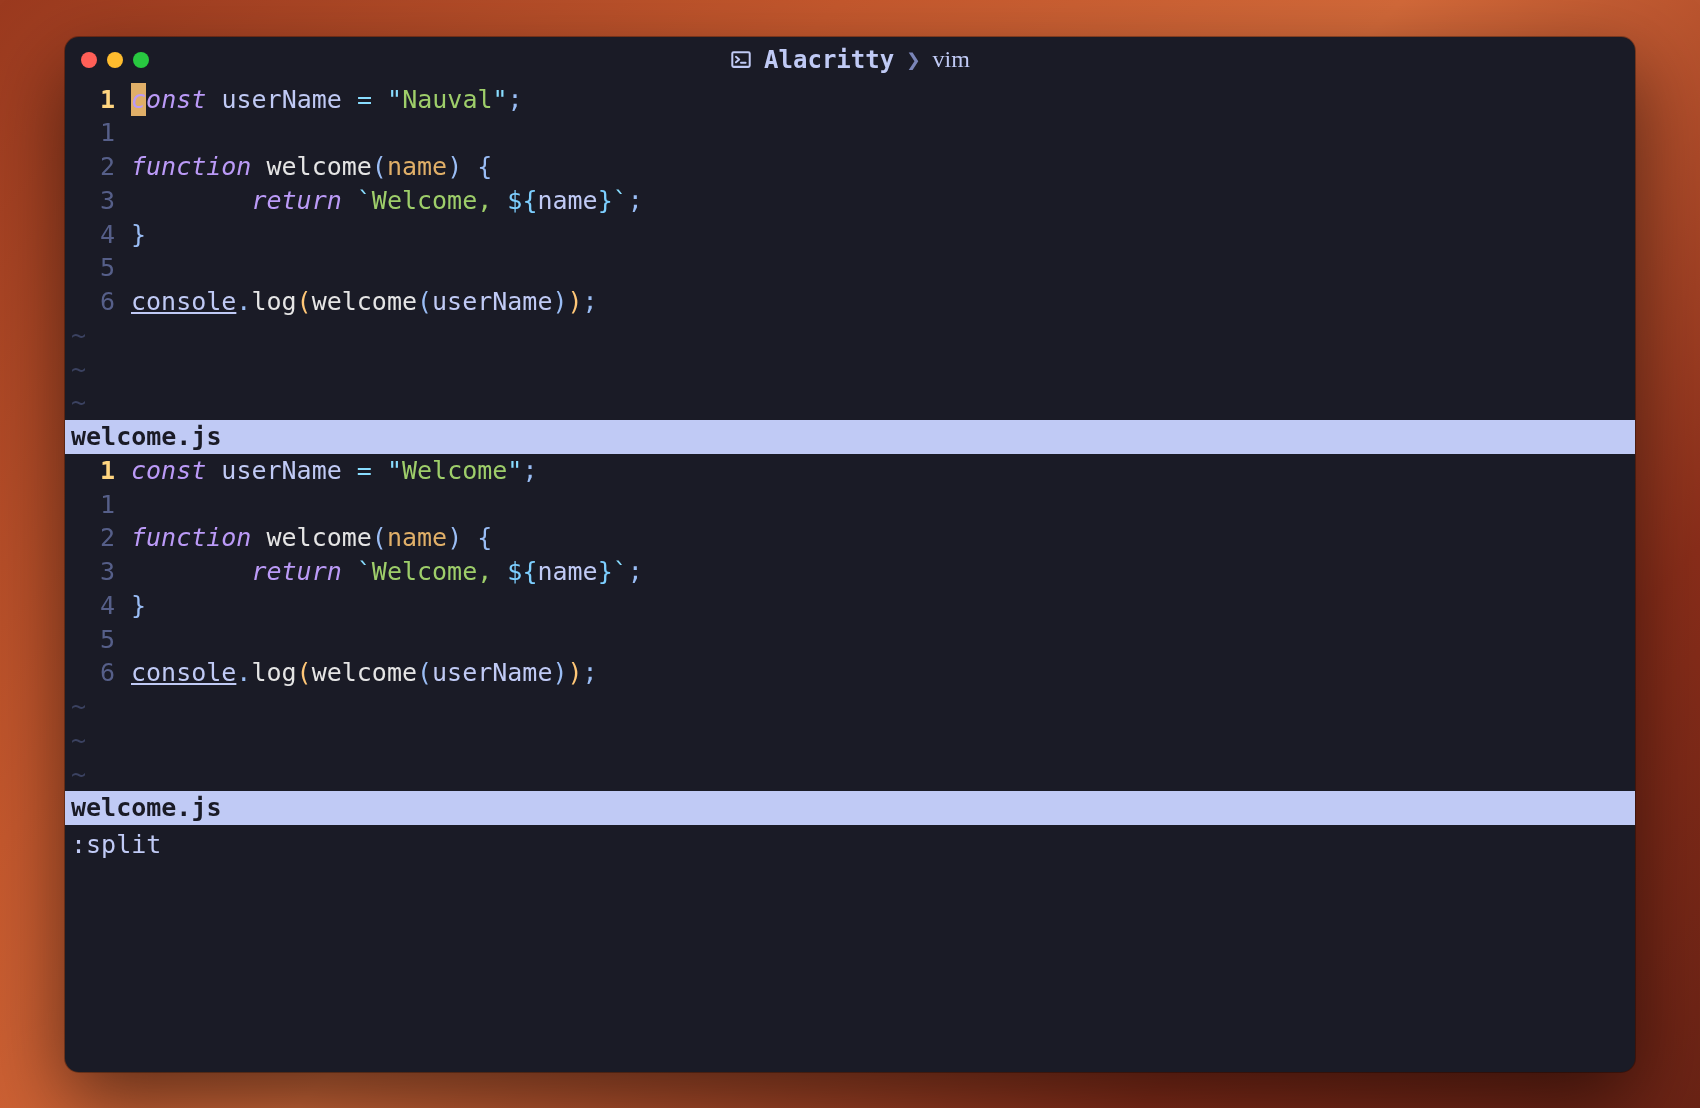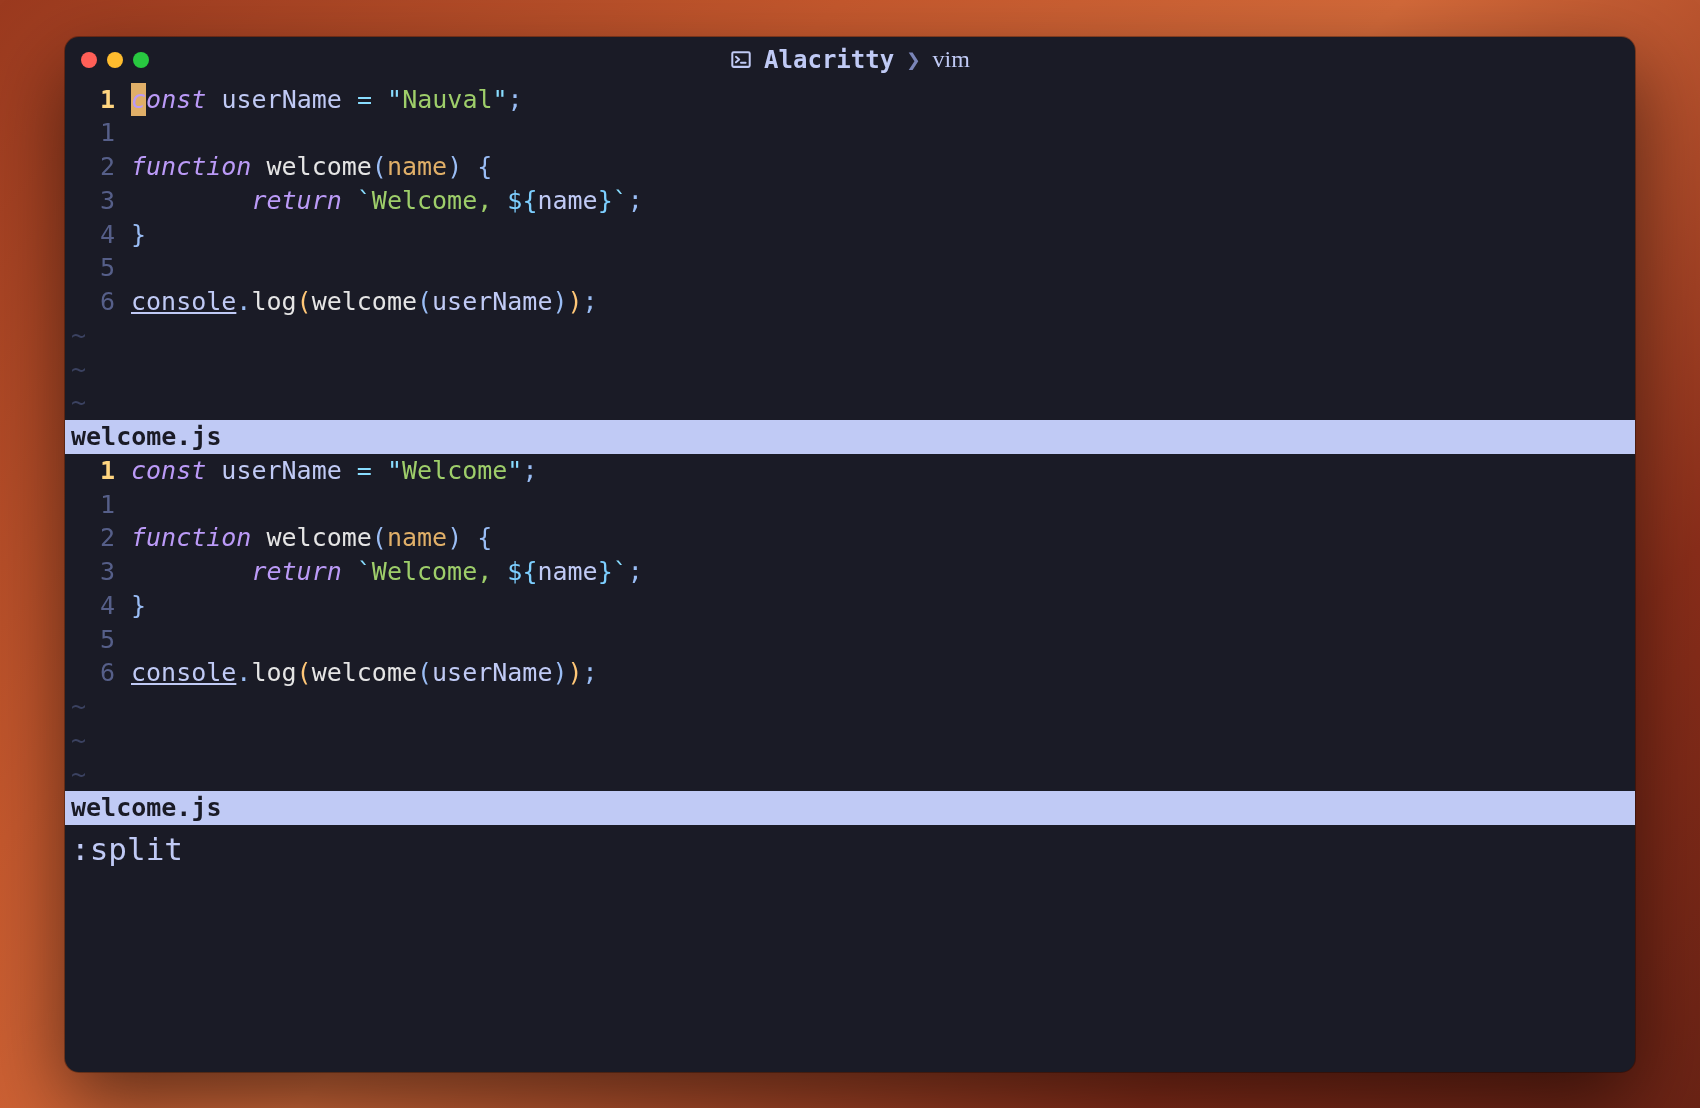--- a/index.html
+++ b/index.html
@@ -97,21 +97,21 @@
     background: #c0caf5;
     color: #1a1b26;
     font-weight: 700;
     padding: 0 6px;
     font-size: 25px;
     line-height: 1.35;
   }
   .cmdline {
     color: #c0caf5;
     padding: 0 6px;
-    font-size: 31px;
+    font-size: 25px;
     line-height: 1.6;
   }
 </style>
 </head>
 <body>
 
 <div class="window">
   <div class="titlebar">
     <div class="traffic-lights">
       <div class="dot red"></div>

